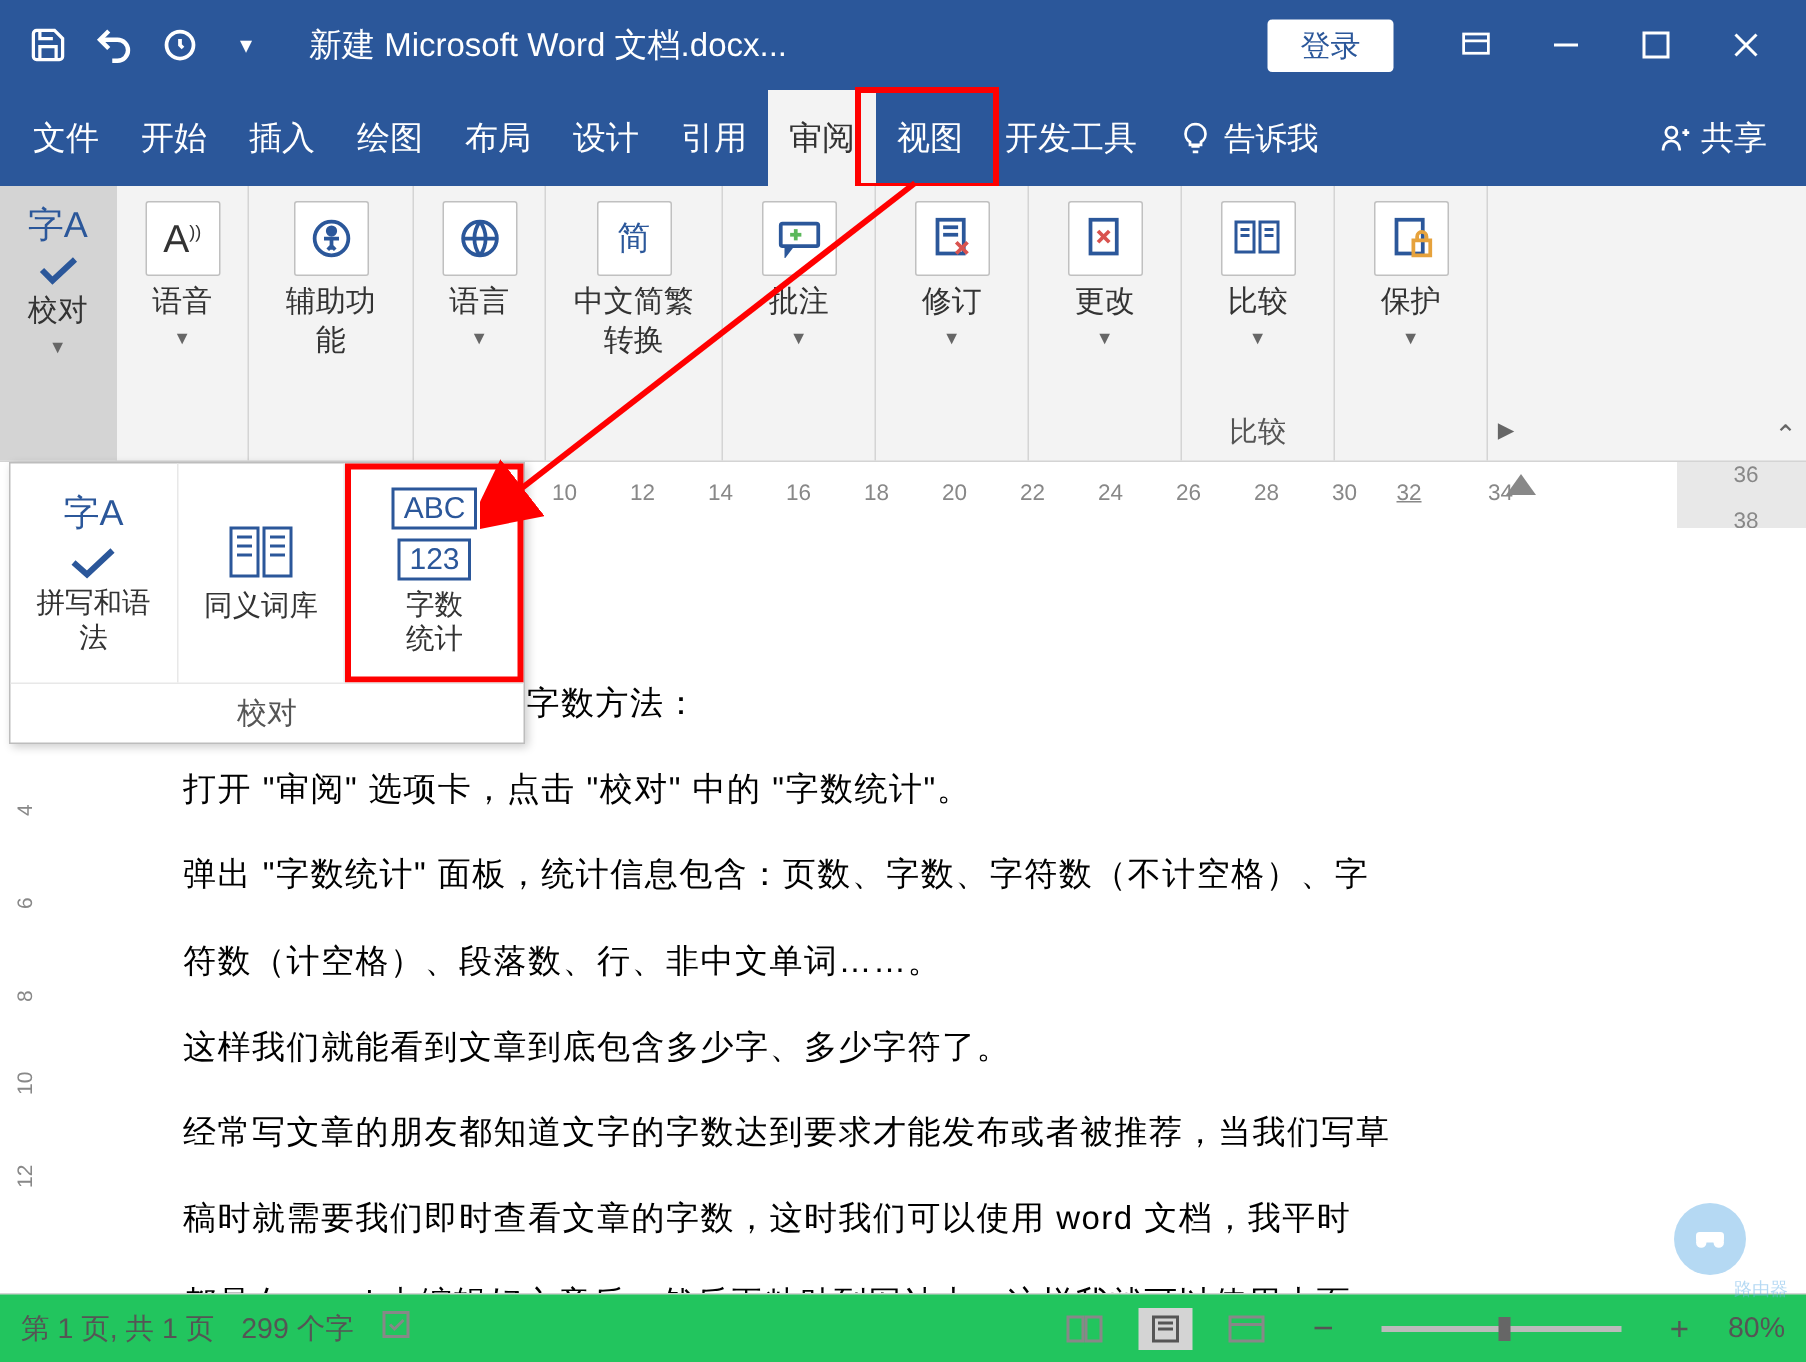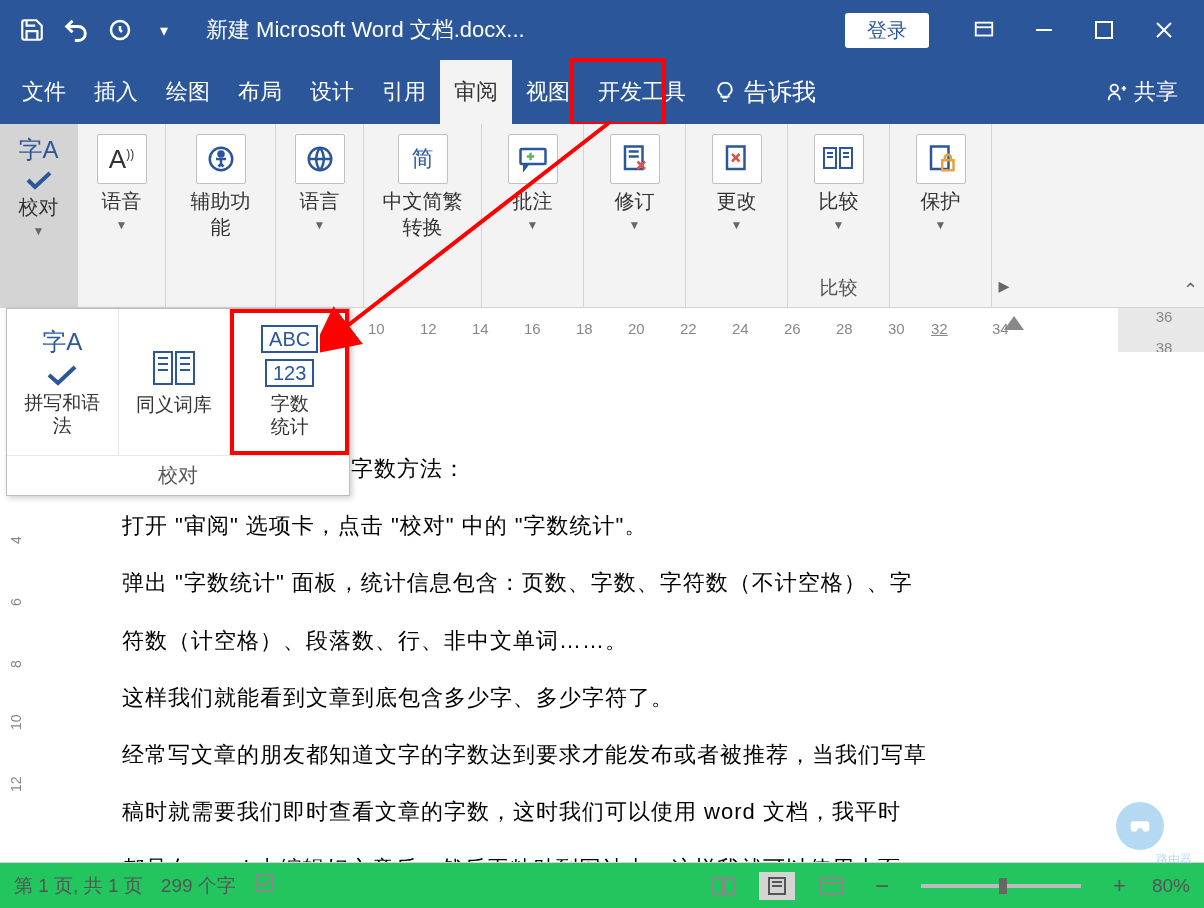--- a/index.html
+++ b/index.html
@@ -9,21 +9,21 @@
 .title-bar .qa-btn { width: 44px; height: 44px; display: flex; align-items: center; justify-content: center; cursor: pointer; }
 .title-bar .title-text { margin-left: 20px; font-size: 22px; flex: 0 0 auto; }
 .title-bar .spacer { flex: 1; }
 .login-btn { background: #fff; color: #2b579a; padding: 4px 22px; border-radius: 3px; font-size: 20px; margin: 0 25px; cursor: pointer; font-weight: 500; }
 .win-btn { width: 60px; height: 60px; display: flex; align-items: center; justify-content: center; cursor: pointer; }
 
 .menu-bar { height: 64px; background: #2b579a; display: flex; align-items: center; color: #fff; padding: 0 8px; position: relative; }
 .menu-item { padding: 0 14px; font-size: 22px; height: 64px; display: flex; align-items: center; cursor: pointer; text-align: right; }
 .menu-item.active { background: #f3f3f3; color: #333; }
 .menu-highlight { position: absolute; border: 4px solid #ff0000; left: 570px; top: -2px; width: 96px; height: 68px; pointer-events: none; }
-.tell-me { display: flex; align-items: center; gap: 8px; padding: 0 14px; font-size: 24px; }
+.tell-me { display: flex; align-items: center; gap: 8px; padding: 0 14px; font-size: 21px; }
 .share-btn { margin-left: auto; display: flex; align-items: center; gap: 6px; padding: 0 18px; font-size: 22px; }
 
 .ribbon { height: 184px; background: #f3f3f3; border-bottom: 1px solid #d4d4d4; display: flex; position: relative; }
 .ribbon-group { border-right: 1px solid #d4d4d4; padding: 10px 14px 6px; display: flex; flex-direction: column; align-items: center; justify-content: flex-start; gap: 4px; }
 .ribbon-group.selected { background: #d4d4d4; }
 .ribbon-icon-box { border: 1px solid #c0c0c0; background: #fff; width: 50px; height: 50px; display: flex; align-items: center; justify-content: center; border-radius: 2px; }
 .ribbon-label { font-size: 20px; color: #333; text-align: center; line-height: 1.3; }
 .ribbon-sublabel { font-size: 19px; color: #555; margin-top: auto; }
 .ribbon-caret { font-size: 12px; color: #666; }
 .ribbon-expand { width: 24px; display: flex; align-items: flex-end; justify-content: center; padding-bottom: 8px; color: #666; font-size: 22px; }
@@ -107,20 +107,21 @@
   <div class="win-btn">
     <svg width="22" height="22" viewBox="0 0 22 22" stroke="#fff" stroke-width="2">
         <line x1="4" y1="4" x2="18" y2="18"></line>
         <line x1="18" y1="4" x2="4" y2="18"></line>
       </svg>
   </div>
 </div>
 
 <div class="menu-bar">
   <div class="menu-item">文件</div>
+  <div class="menu-item">开始</div>
   <div class="menu-item">插入</div>
   <div class="menu-item">绘图</div>
   <div class="menu-item">布局</div>
   <div class="menu-item">设计</div>
   <div class="menu-item">引用</div>
   <div class="menu-item active">审阅</div>
   <div class="menu-item">视图</div>
   <div class="menu-item">开发工具</div>
   <div class="tell-me">
     <svg width="22" height="22" viewBox="0 0 24 24" fill="none" stroke="#fff" stroke-width="2">

